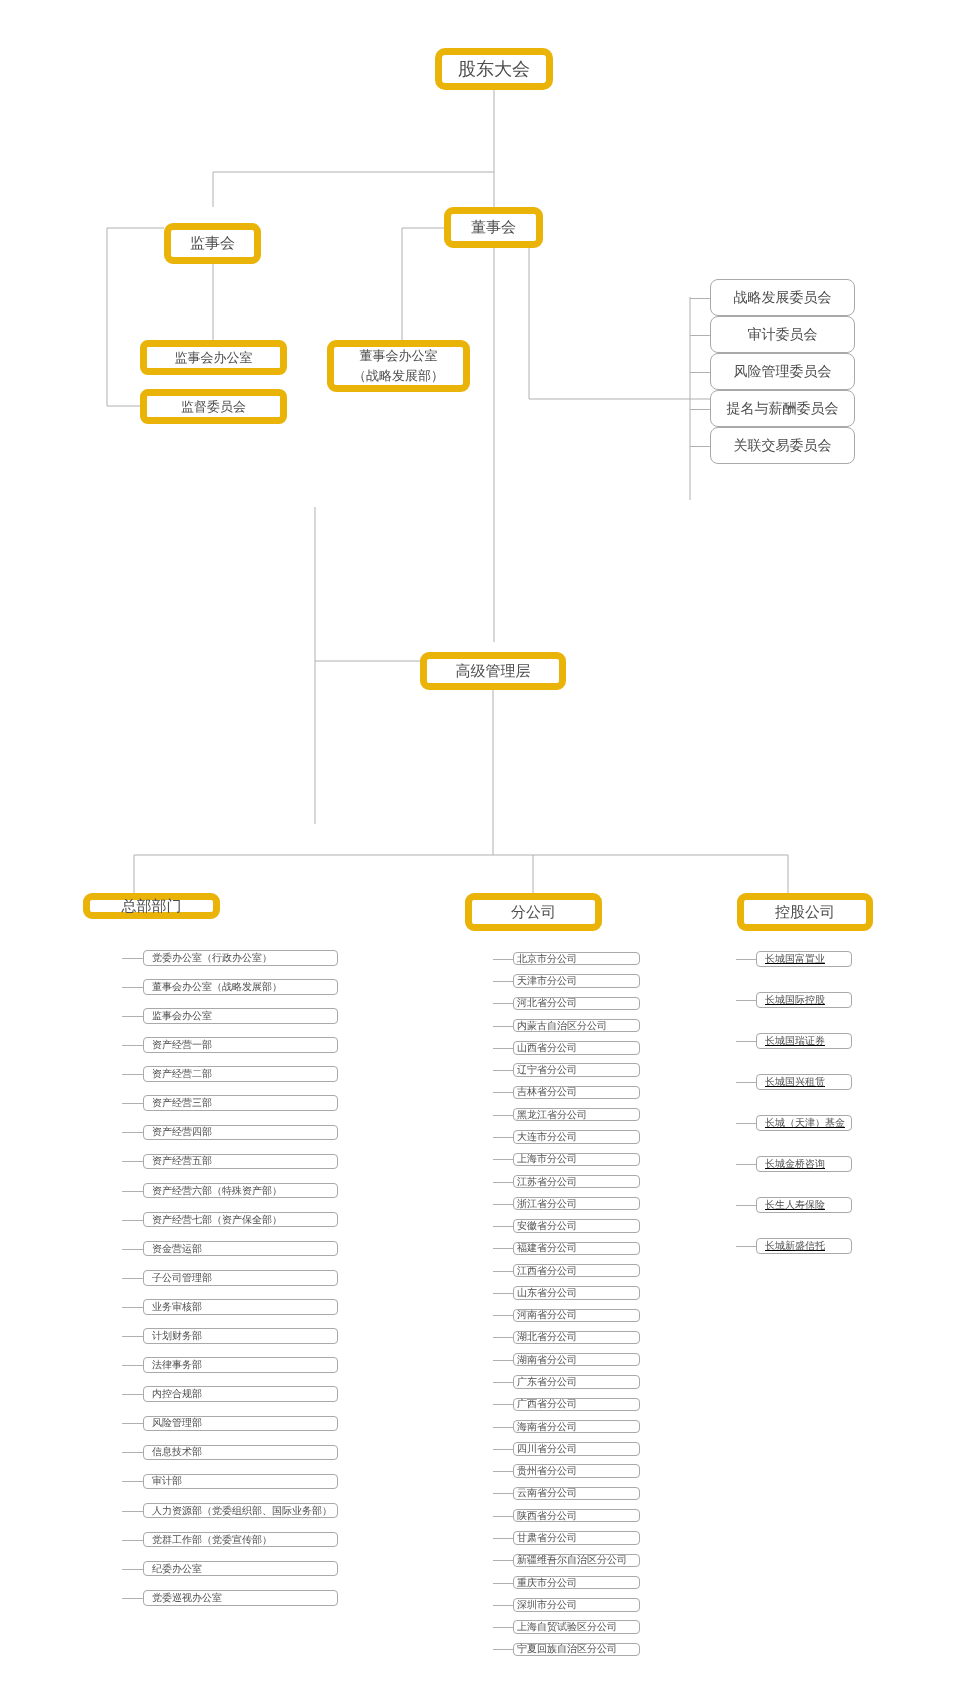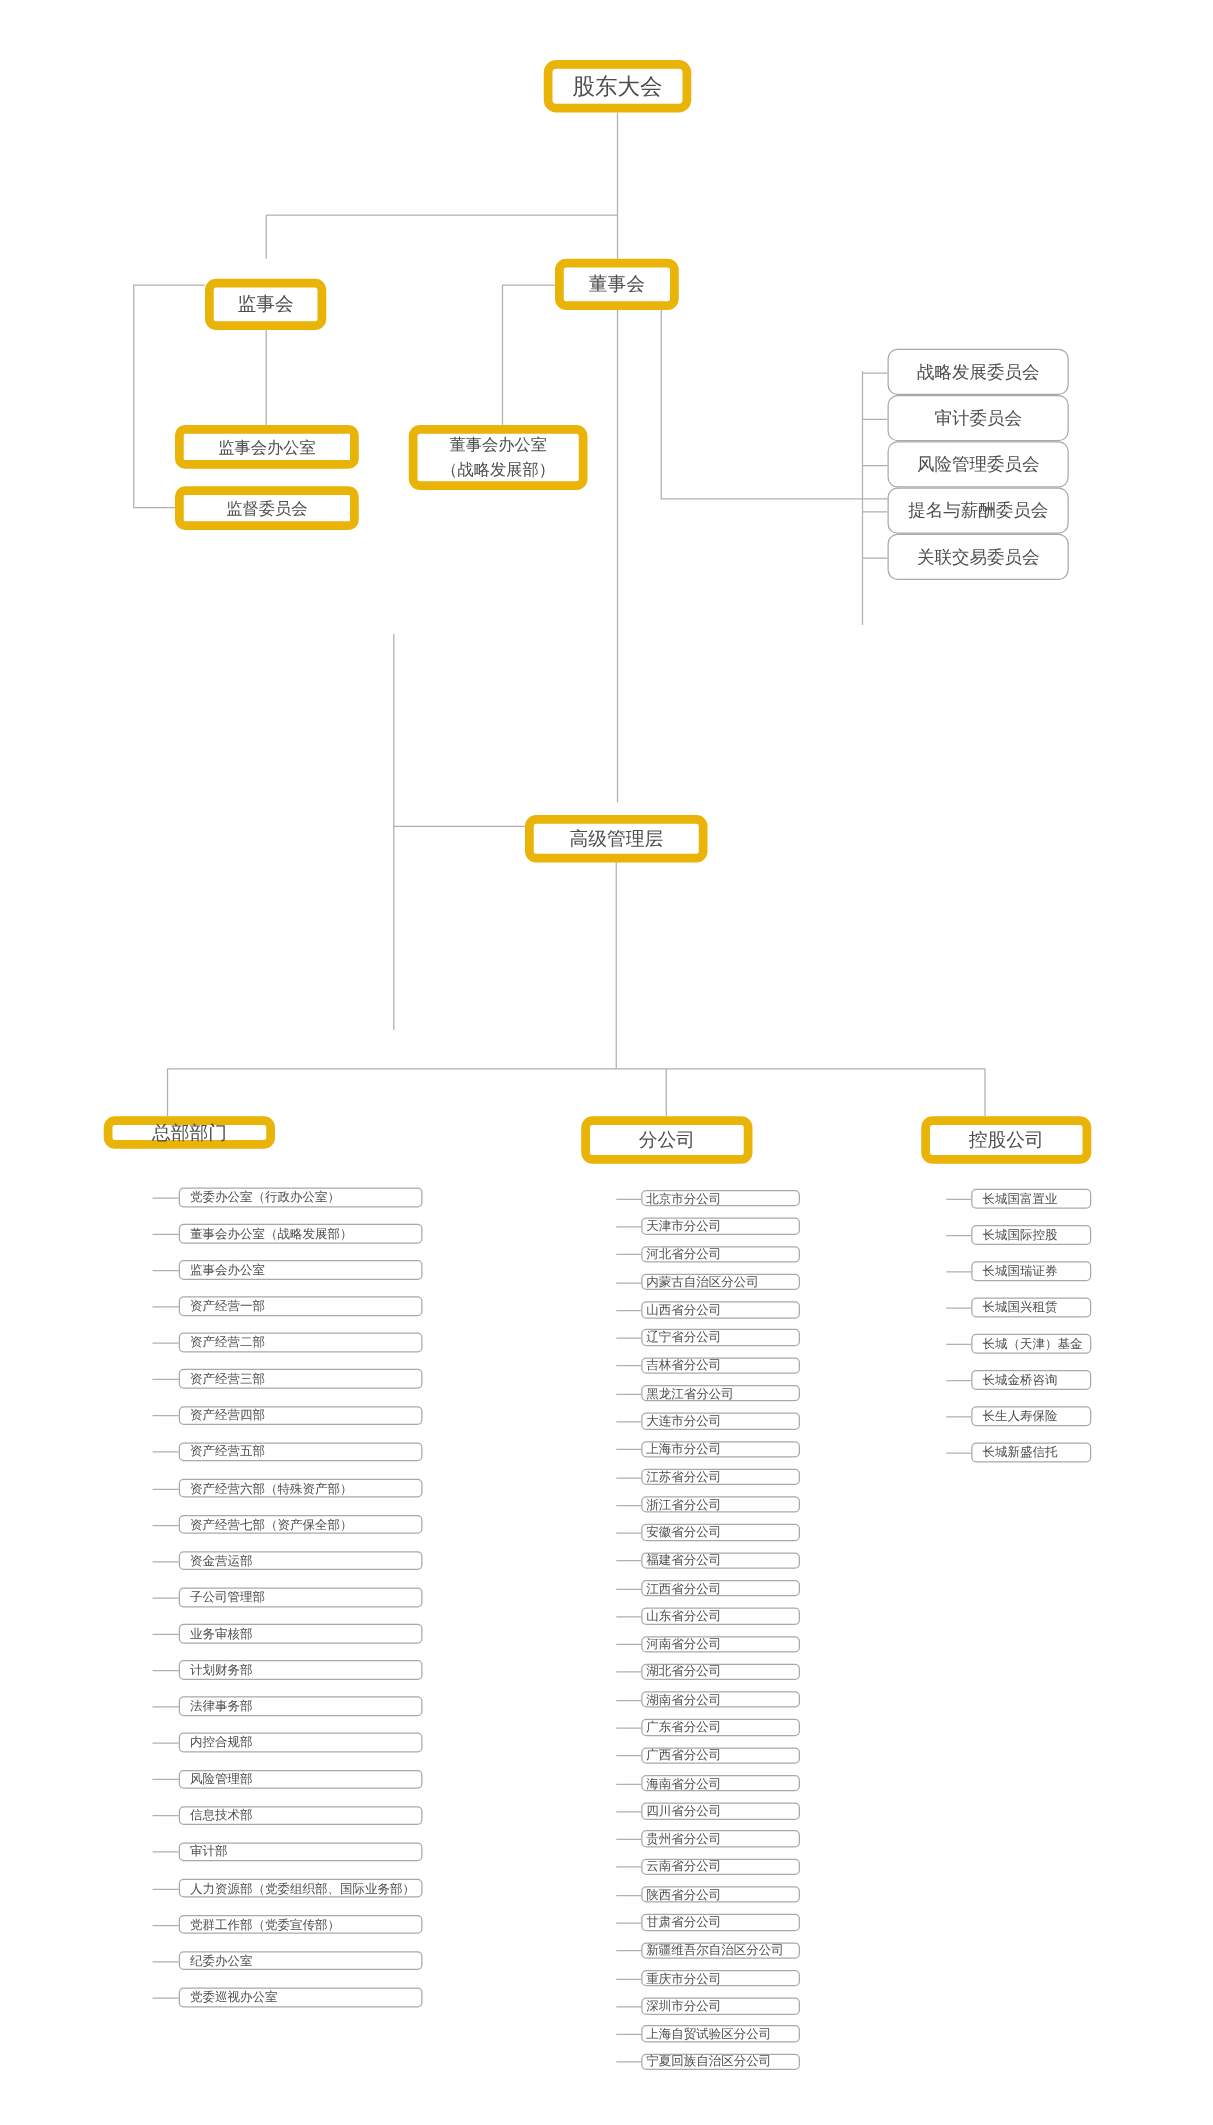--- a/index.html
+++ b/index.html
@@ -44,21 +44,21 @@
   .hq-list { left:143px; top:950px; width:195px; gap:13.6px; }
   .hq-list .item { height:15.5px; border-radius:4px; font-size:10px; padding-left:8px; }
   .hq-list .item::before { content:""; position:absolute; left:-22px; top:50%; width:21px; border-top:1px solid #b0b0b0; }
 
   
   .br-list { left:513px; top:952px; width:127px; gap:8.9px; }
   .br-list .item { height:13.4px; border-radius:4px; font-size:10px; padding-left:3px; }
   .br-list .item::before { content:""; position:absolute; left:-21px; top:50%; width:20px; border-top:1px solid #b0b0b0; }
 
   
-  .hold-list { left:777px; top:951px; width:96px; gap:13px; }
+  .hold-list { left:756px; top:951px; width:96px; gap:25px;text-decoration:underline; }
   .hold-list .item { height:16px; border-radius:4px; font-size:10px; padding-left:8px; }
   .hold-list .item::before { content:""; position:absolute; left:-21px; top:50%; width:20px; border-top:1px solid #b0b0b0; }
 </style>
 </head>
 <body>
 
 <div id="canvas">
 
   <svg class="wires" width="970" height="1700" viewBox="0 0 970 1700">
     <path fill="none" stroke="#b0b0b0" stroke-width="1" d="

